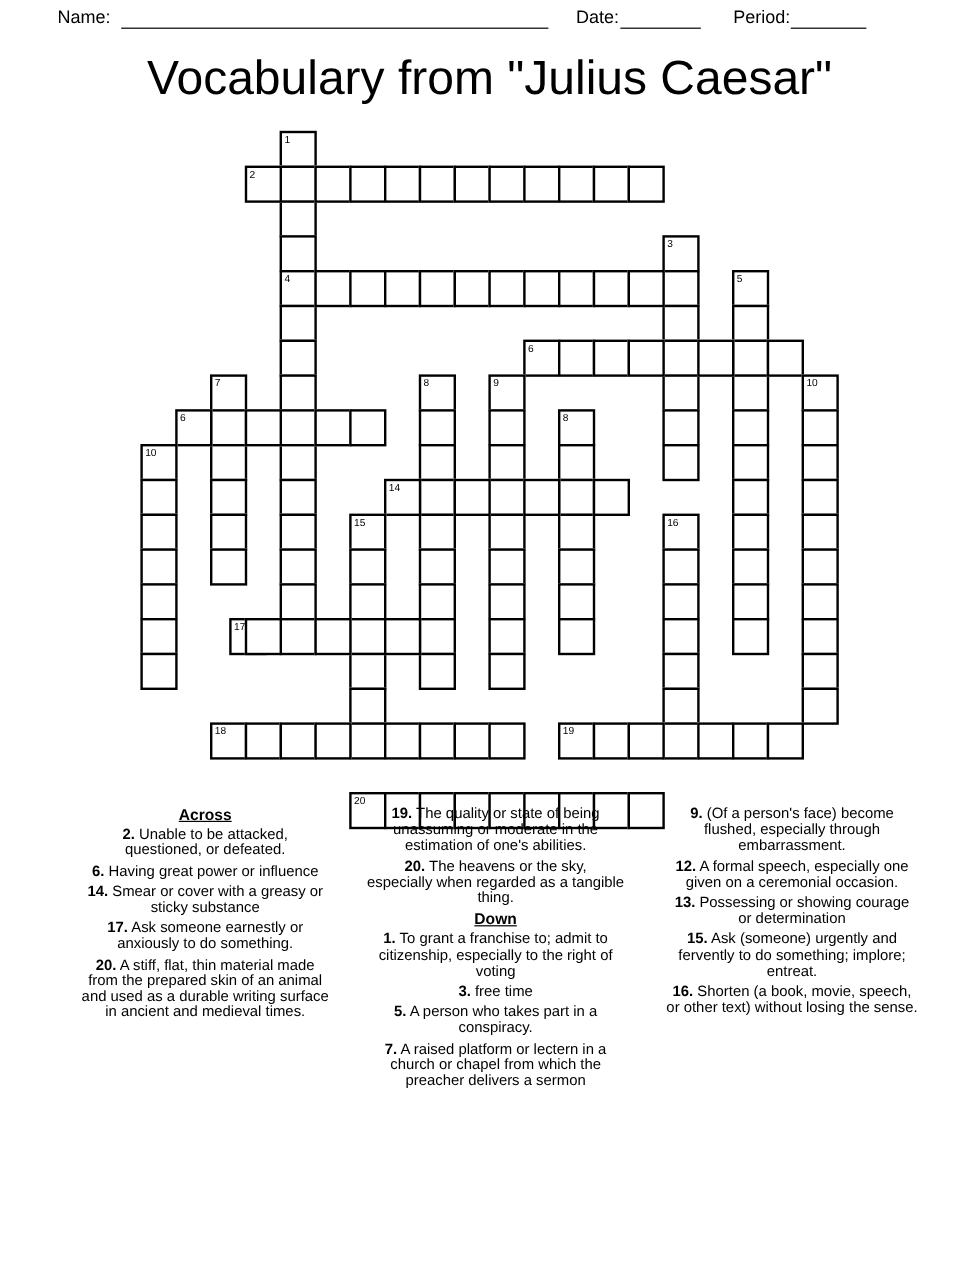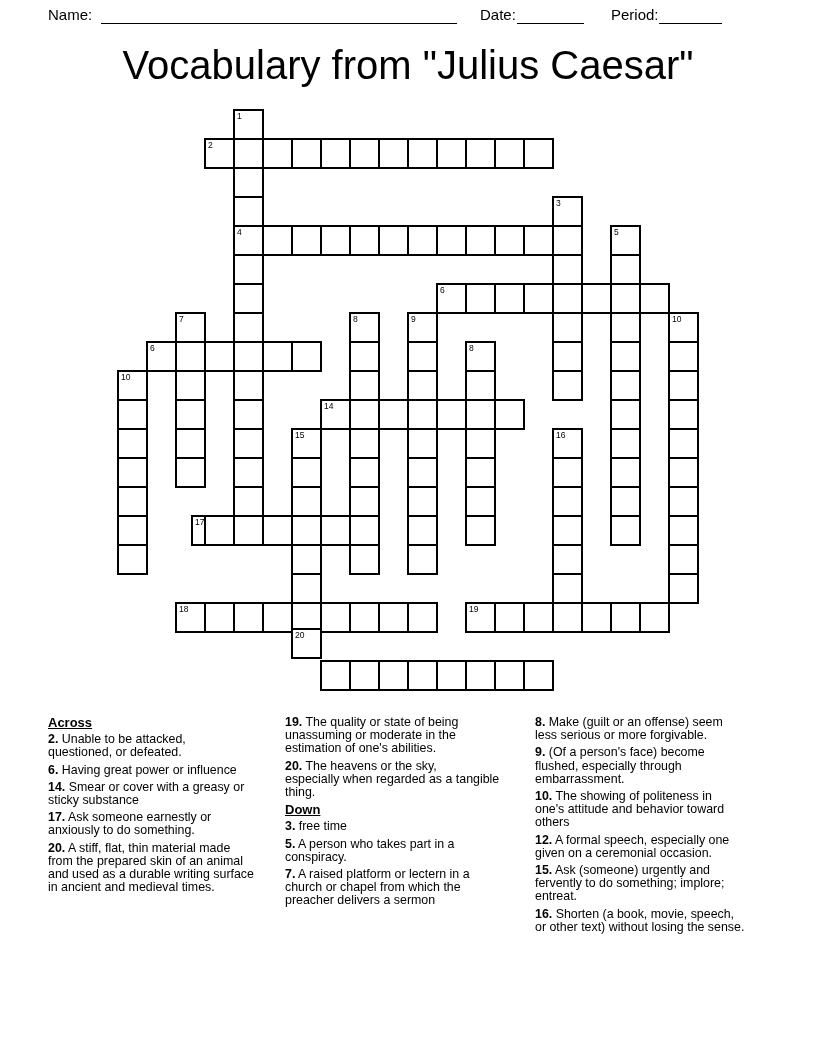--- a/index.html
+++ b/index.html
@@ -15,21 +15,21 @@
          font-size:40px;line-height:46px;font-weight:400;}
 
   
   .grid-layer{position:absolute;left:0;top:0;width:816px;height:1056px;}
   .cell{position:absolute;width:31px;height:31px;box-sizing:border-box;
         border:2px solid #000;background:#fff;}
   .cell-num{position:absolute;top:0px;left:2px;font-size:8.5px;line-height:10px;
             font-weight:400;}
 
   
-  .clues-col{position:absolute;top:716px;font-size:12.4px;line-height:13.2px;}
+  .clues-col{position:absolute;top:672px;font-size:12.4px;line-height:13.2px;text-align:center;}
   .clue{margin-bottom:4px;}
   .clue-heading{font-weight:bold;text-decoration:underline;font-size:13px;
                 margin-bottom:4px;}
   .clue-num{font-weight:bold;}
   #clues-col-1{left:48px;width:246px;}
   #clues-col-2{left:285px;width:256px;}
   #clues-col-3{left:535px;width:250px;}
 </style>
 </head>
 <body>
@@ -225,21 +225,21 @@
     <div class="cell" style="left: 378px; top: 602px;"></div>
     <div class="cell" style="left: 407px; top: 602px;"></div>
     <div class="cell" style="left: 465px; top: 602px;">
       <span class="cell-num">19</span>
     </div>
     <div class="cell" style="left: 494px; top: 602px;"></div>
     <div class="cell" style="left: 523px; top: 602px;"></div>
     <div class="cell" style="left: 581px; top: 602px;"></div>
     <div class="cell" style="left: 610px; top: 602px;"></div>
     <div class="cell" style="left: 639px; top: 602px;"></div>
-    <div class="cell" style="left: 291px; top: 628px; text-decoration: underline;">
+    <div class="cell" style="left: 291px; top: 660px; text-decoration: underline;">
       <span class="cell-num">20</span>
     </div>
     <div class="cell" style="left: 320px; top: 660px;"></div>
     <div class="cell" style="left: 349px; top: 660px;"></div>
     <div class="cell" style="left: 378px; top: 660px;"></div>
     <div class="cell" style="left: 407px; top: 660px;"></div>
     <div class="cell" style="left: 436px; top: 660px;"></div>
     <div class="cell" style="left: 465px; top: 660px;"></div>
     <div class="cell" style="left: 494px; top: 660px;"></div>
     <div class="cell" style="left: 523px; top: 660px;"></div>
@@ -250,24 +250,24 @@
     <div class="clue"><span class="clue-num">2.</span> Unable to be attacked,<br>questioned, or defeated.</div>
     <div class="clue"><span class="clue-num">6.</span> Having great power or influence</div>
     <div class="clue"><span class="clue-num">14.</span> Smear or cover with a greasy or<br>sticky substance</div>
     <div class="clue"><span class="clue-num">17.</span> Ask someone earnestly or<br>anxiously to do something.</div>
     <div class="clue"><span class="clue-num">20.</span> A stiff, flat, thin material made<br>from the prepared skin of an animal<br>and used as a durable writing surface<br>in ancient and medieval times.</div>
   </div>
 <div class="clues-col" id="clues-col-2">
     <div class="clue"><span class="clue-num">19.</span> The quality or state of being<br>unassuming or moderate in the<br>estimation of one's abilities.</div>
     <div class="clue"><span class="clue-num">20.</span> The heavens or the sky,<br>especially when regarded as a tangible<br>thing.</div>
     <div class="clue-heading">Down</div>
+    <div class="clue"><span class="clue-num">1.</span> To grant a franchise to; admit to<br>citizenship, especially to the right of<br>voting</div>
     <div class="clue"><span class="clue-num">3.</span> free time</div>
     <div class="clue"><span class="clue-num">5.</span> A person who takes part in a<br>conspiracy.</div>
     <div class="clue"><span class="clue-num">7.</span> A raised platform or lectern in a<br>church or chapel from which the<br>preacher delivers a sermon</div>
   </div>
 <div class="clues-col" id="clues-col-3">
-    <div class="clue"><span class="clue-num">8.</span> Make (guilt or an offense) seem<br>less serious or more forgivable.</div>
     <div class="clue"><span class="clue-num">9.</span> (Of a person's face) become<br>flushed, especially through<br>embarrassment.</div>
-    <div class="clue"><span class="clue-num">10.</span> The showing of politeness in<br>one's attitude and behavior toward<br>others</div>
     <div class="clue"><span class="clue-num">12.</span> A formal speech, especially one<br>given on a ceremonial occasion.</div>
+    <div class="clue"><span class="clue-num">13.</span> Possessing or showing courage<br>or determination</div>
     <div class="clue"><span class="clue-num">15.</span> Ask (someone) urgently and<br>fervently to do something; implore;<br>entreat.</div>
     <div class="clue"><span class="clue-num">16.</span> Shorten (a book, movie, speech,<br>or other text) without losing the sense.</div>
   </div>
 
 </body></html>

